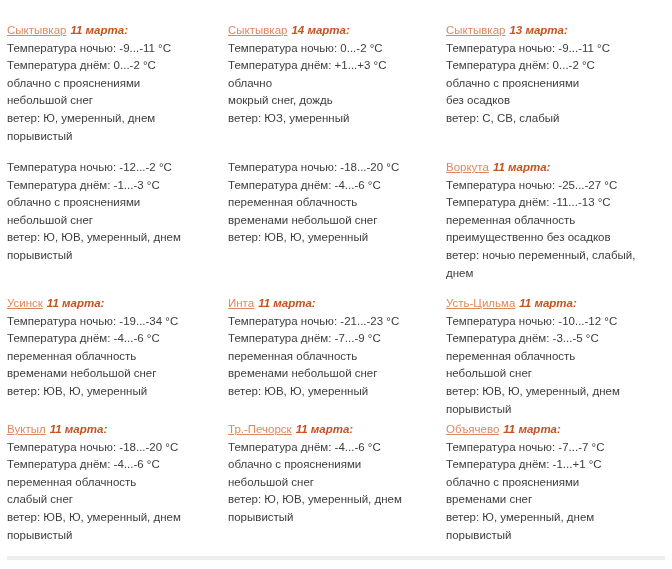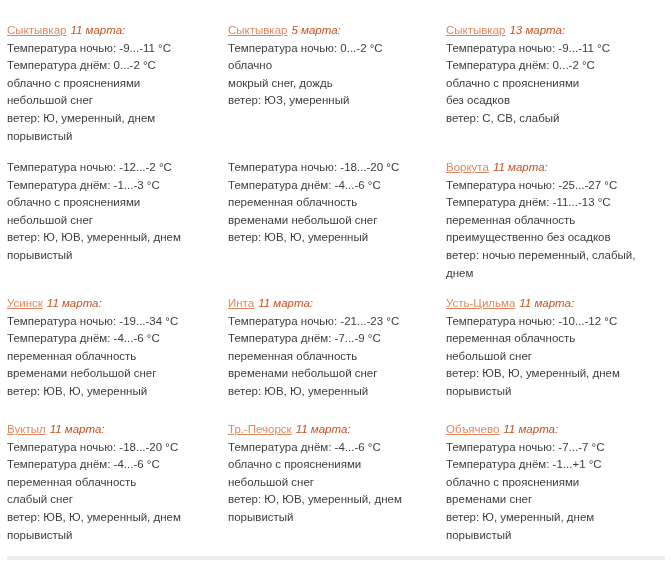--- a/index.html
+++ b/index.html
@@ -20,21 +20,21 @@
   .cell { overflow: visible; padding-right: 8px; }
   .head { line-height: 17.6px; white-space: nowrap; }
   .city {
     color: #de875d;
     text-decoration: underline;
     cursor: pointer;
   }
   .date {
     color: #c5521f;
     font-style: italic;
-    font-weight: normal;
+    font-weight: bold;
     margin-left: 4px;
   }
   .line { line-height: 17.6px; color: #3d3d3d; }
   .divider {
     height: 4px;
     background: #ededed;
     margin: 11px 0 0 0;
   }
 </style>
 </head>
@@ -49,23 +49,24 @@
       </div>
       <div class="line">Температура ночью: -9...-11 °C</div>
       <div class="line">Температура днём: 0...-2 °C</div>
       <div class="line">облачно с прояснениями</div>
       <div class="line">небольшой снег</div>
       <div class="line">ветер: Ю, умеренный, днем порывистый</div>
     </div>
 
     <div class="cell">
       <div class="head">
-        <a class="city">Сыктывкар</a><span class="date">5 марта:</span>
+        <a class="city">Сыктывкар</a><span class="date">14 марта:</span>
       </div>
       <div class="line">Температура ночью: 0...-2 °C</div>
+      <div class="line">Температура днём: +1...+3 °C</div>
       <div class="line">облачно</div>
       <div class="line">мокрый снег, дождь</div>
       <div class="line">ветер: ЮЗ, умеренный</div>
     </div>
 
     <div class="cell">
       <div class="head">
         <a class="city">Сыктывкар</a><span class="date">13 марта:</span>
       </div>
       <div class="line">Температура ночью: -9...-11 °C</div>
@@ -123,20 +124,21 @@
       <div class="line">переменная облачность</div>
       <div class="line">временами небольшой снег</div>
       <div class="line">ветер: ЮВ, Ю, умеренный</div>
     </div>
 
     <div class="cell">
       <div class="head">
         <a class="city">Усть-Цильма</a><span class="date">11 марта:</span>
       </div>
       <div class="line">Температура ночью: -10...-12 °C</div>
+      <div class="line">Температура днём: -3...-5 °C</div>
       <div class="line">переменная облачность</div>
       <div class="line">небольшой снег</div>
       <div class="line">ветер: ЮВ, Ю, умеренный, днем</div>
       <div class="line">порывистый</div>
     </div>
 
     <div class="cell">
       <div class="head">
         <a class="city">Вуктыл</a><span class="date">11 марта:</span>
       </div>

